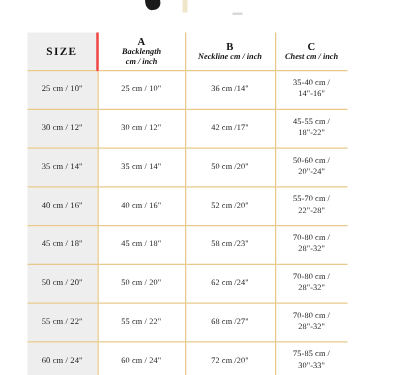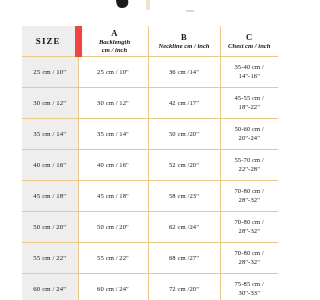--- a/index.html
+++ b/index.html
@@ -56,21 +56,21 @@
   }
   .size-table th:last-child,.size-table td:last-child{border-right:none;}
 
   thead th{
     height:30px;
     background:#ffffff;
     border-bottom:1.5px solid #e0b963;
   }
   thead th.size-head{
     background:#eeeeee;
-    border-right:7px solid #ef4444;
+    border-right:2px solid #ef4444;
   }
 
   .hd-letter{
     display:block;
     font-weight:bold;
     font-size:8.5px;
     color:#111;
     line-height:10px;
     letter-spacing:.3px;
   }

